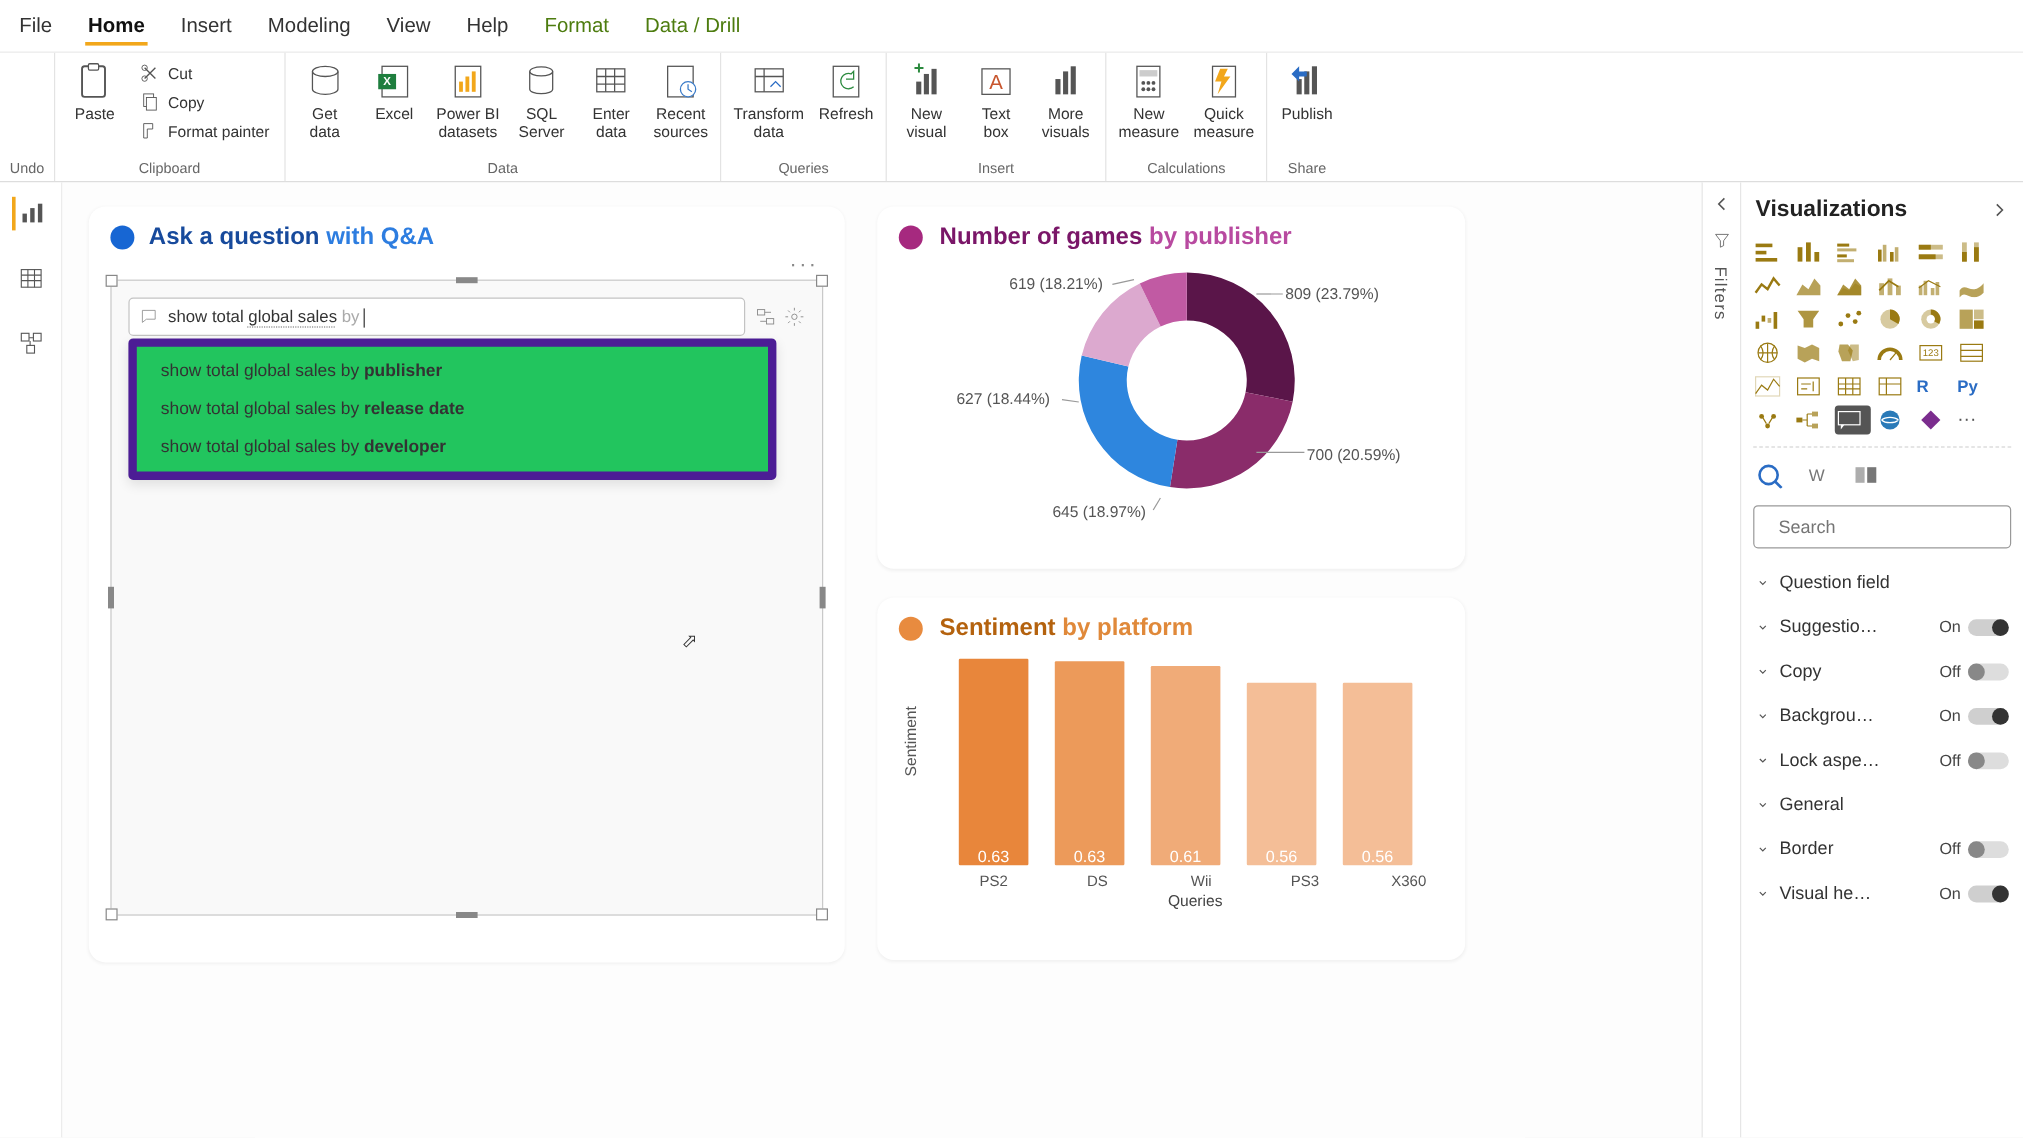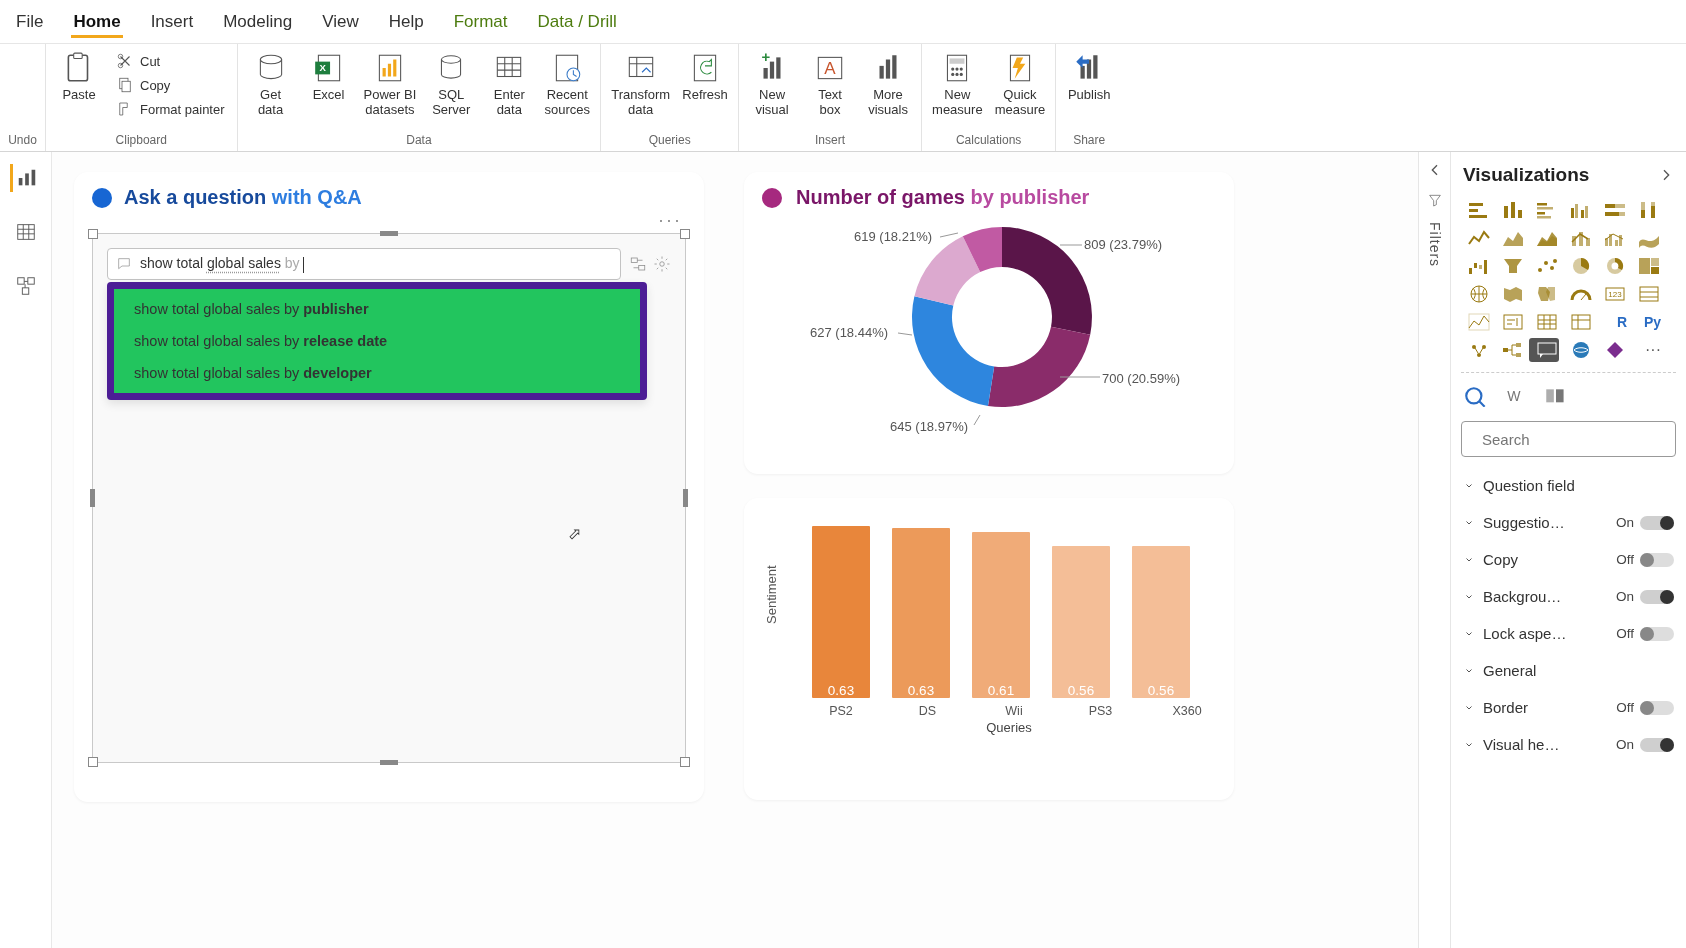--- a/index.html
+++ b/index.html
@@ -25,21 +25,21 @@
 .mini svg { width:18px; height:18px; }
 .undo-col { width: 46px; border-right:1px solid #e3e3e3; display:flex; flex-direction:column; align-items:center; padding-top:22px; gap:8px; }
 .undo-col .lbl { font-size:12px; color:#666; margin-top:auto; padding-bottom:4px; }
 
 
 .workarea { display:flex; height: calc(948px - 44px - 108px); }
 .leftrail { width: 52px; background:#fff; border-right:1px solid #e8e8e8; display:flex; flex-direction:column; align-items:center; padding-top:12px; gap:26px; }
 .leftrail .railbtn { width:28px; height:28px; cursor:pointer; display:flex; align-items:center; justify-content:center; color:#555; }
 .leftrail .railbtn.active { border-left:3px solid #f2a71b; margin-left:-3px; padding-left:3px; }
 
-.canvas { flex:1; background:#fdfdfd; padding:20px 22px; display:flex; gap:40px; overflow:hidden; }
+.canvas { flex:1; background:#fdfdfd; padding:20px 22px; display:flex; gap:27px; overflow:hidden; }
 .col { display:flex; flex-direction:column; gap:24px; }
 .card { background:#fff; border-radius:14px; box-shadow: 0 1px 3px rgba(0,0,0,.05); padding:14px 18px 18px; position:relative; }
 
 
 .qa-card { width: 630px; height: 630px; }
 .qa-title { display:flex; align-items:center; gap:12px; font-size:20px; font-weight:700; }
 .qa-title .dot { width:20px; height:20px; border-radius:50%; background:#1766d3; }
 .qa-title .a { color:#174a9c; }
 .qa-title .b { color:#2d7de0; font-weight:600; }
 .qa-more { position:absolute; top:38px; right:22px; color:#888; letter-spacing:2px; font-size:18px; cursor:pointer; }
@@ -82,21 +82,21 @@
 
 
 .filters-rail { width:32px; background:#fff; border-left:1px solid #e6e6e6; display:flex; flex-direction:column; align-items:center; padding-top:10px; gap:14px; color:#555;}
 .filters-rail .rot { writing-mode:vertical-rl; font-size:14px; letter-spacing:1px; }
 
 
 .viz-pane { width:236px; background:#fff; border-left:1px solid #e6e6e6; display:flex; flex-direction:column; }
 .viz-head { display:flex; align-items:center; justify-content:space-between; padding:12px 12px 8px; }
 .viz-head h3 { font-size:19px; font-weight:600; color:#222;}
 .viz-grid { display:grid; grid-template-columns: repeat(6, 30px); gap:4px 4px; padding:4px 10px; }
-.viz-grid .vi { width:30px; height:24px; display:flex; align-items:center;justify-content:flex-end; cursor:pointer; color:#9a7a12; border-radius:3px;}
+.viz-grid .vi { width:30px; height:24px; display:flex; align-items:center;justify-content:flex-start; cursor:pointer; color:#9a7a12; border-radius:3px;}
 .viz-grid .vi svg{width:24px;height:20px;}
 .viz-grid .vi.sel { background:#555; color:#fff; }
 .viz-grid .vi.txt { font-size:14px; font-weight:700; }
 .viz-sep{ border-top:1px dashed #ccc; margin:6px 10px; }
 .viz-tools { display:flex; gap:14px; padding:6px 12px 10px; align-items:center; color:#666;}
 .viz-tools .tool{ width:26px;height:22px; display:flex;align-items:center;justify-content:center;cursor:pointer;}
 .search { margin:4px 10px 10px; border:1px solid #999; border-radius:4px; height:36px; display:flex; align-items:center; padding:0 10px; gap:10px; color:#666;}
 .search input{ border:none; outline:none; font-size:15px; flex:1; background:transparent;}
 .props { flex:1; overflow:auto; }
 .prop { display:flex; align-items:center; justify-content:space-between; padding:10px 12px; font-size:15px; color:#333; cursor:pointer;}
@@ -456,20 +456,24 @@
             <path d="M298 36 L320 36" stroke="#999" fill="none"></path>
             <path d="M298 168 L338 168" stroke="#999" fill="none"></path>
             <path d="M218 206 L212 216" stroke="#999" fill="none"></path>
             <path d="M150 126 L136 124" stroke="#999" fill="none"></path>
             <path d="M196 24 L178 28" stroke="#999" fill="none"></path>
           </svg>
         </div>
       </div>
 
       <div class="card bar-card">
+        <div class="ct">
+          <span class="dot" style="background:#e88b3f"></span>
+          <span><span class="a">Sentiment </span><span class="b">by platform</span></span>
+        </div>
         <div class="bar-area">
           <span class="ylab">Sentiment</span>
           <div class="bars" id="bars">
               <div class="bar" style="height: 172px; background: rgb(232, 134, 59);">0.63</div>
               <div class="bar" style="height: 170px; background: rgb(236, 154, 90);">0.63</div>
               <div class="bar" style="height: 166px; background: rgb(240, 171, 120);">0.61</div>
               <div class="bar" style="height: 152px; background: rgb(244, 190, 151);">0.56</div>
               <div class="bar" style="height: 152px; background: rgb(244, 190, 151);">0.56</div>
             </div>
           <div class="xticks" id="xticks">

